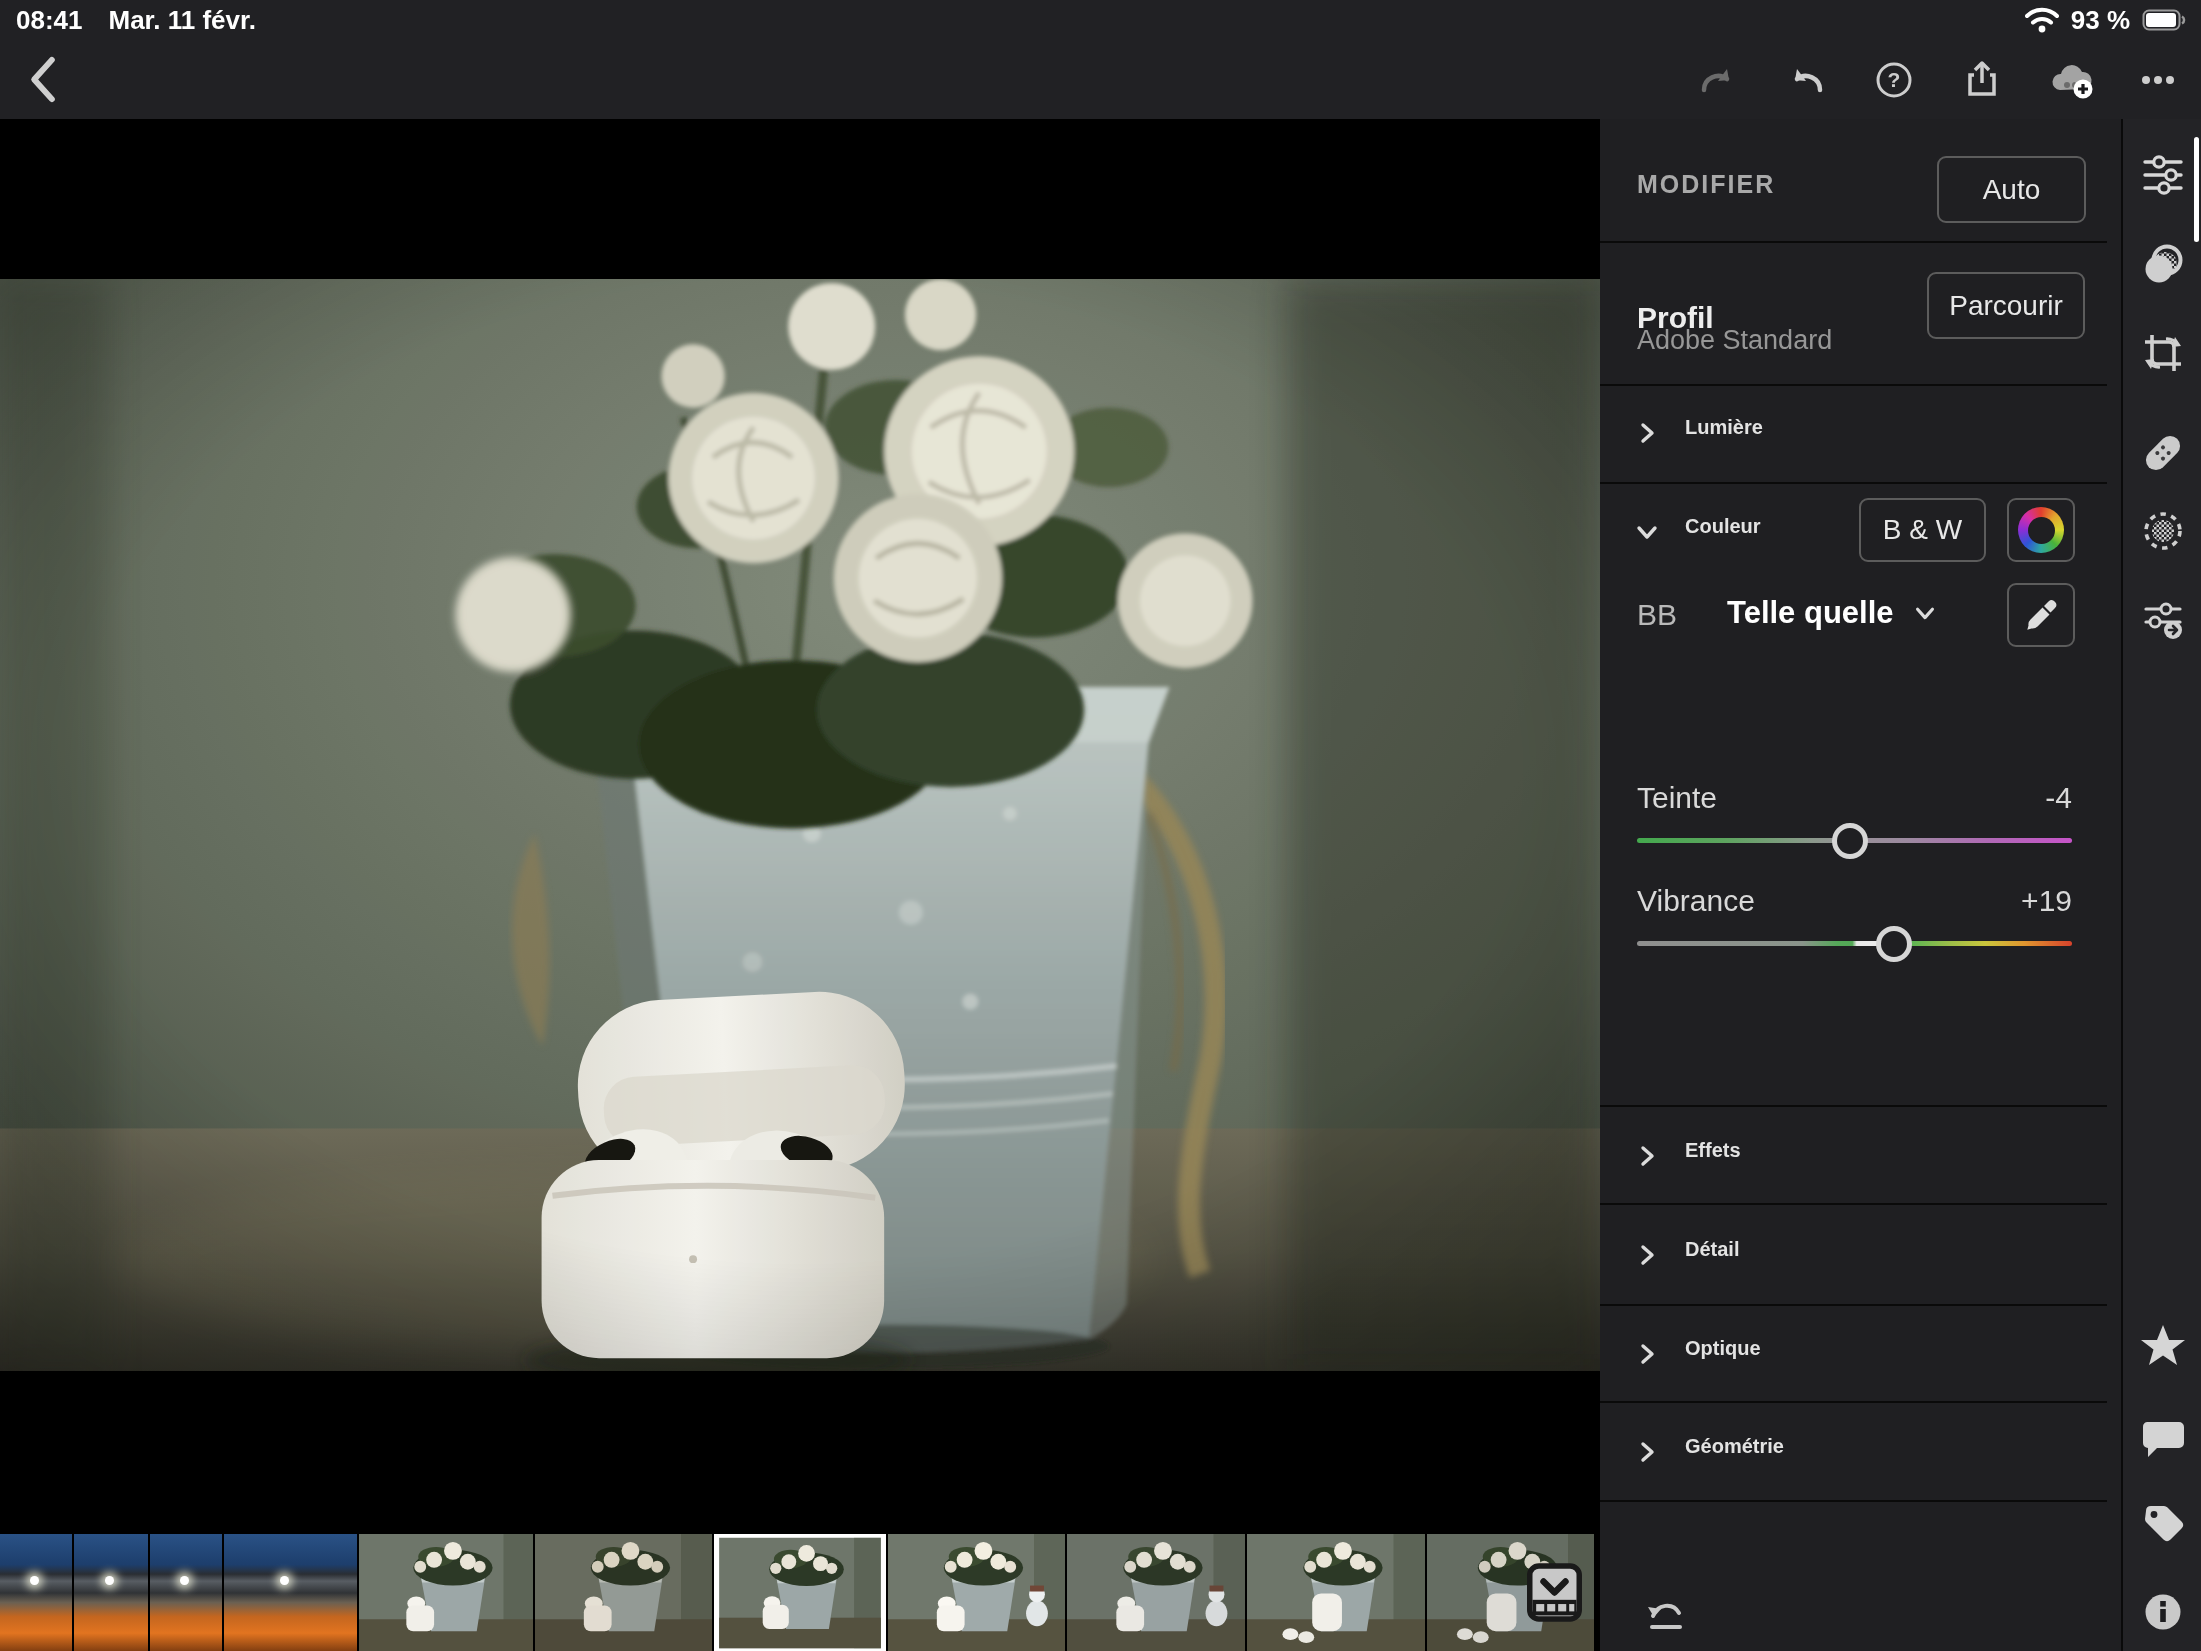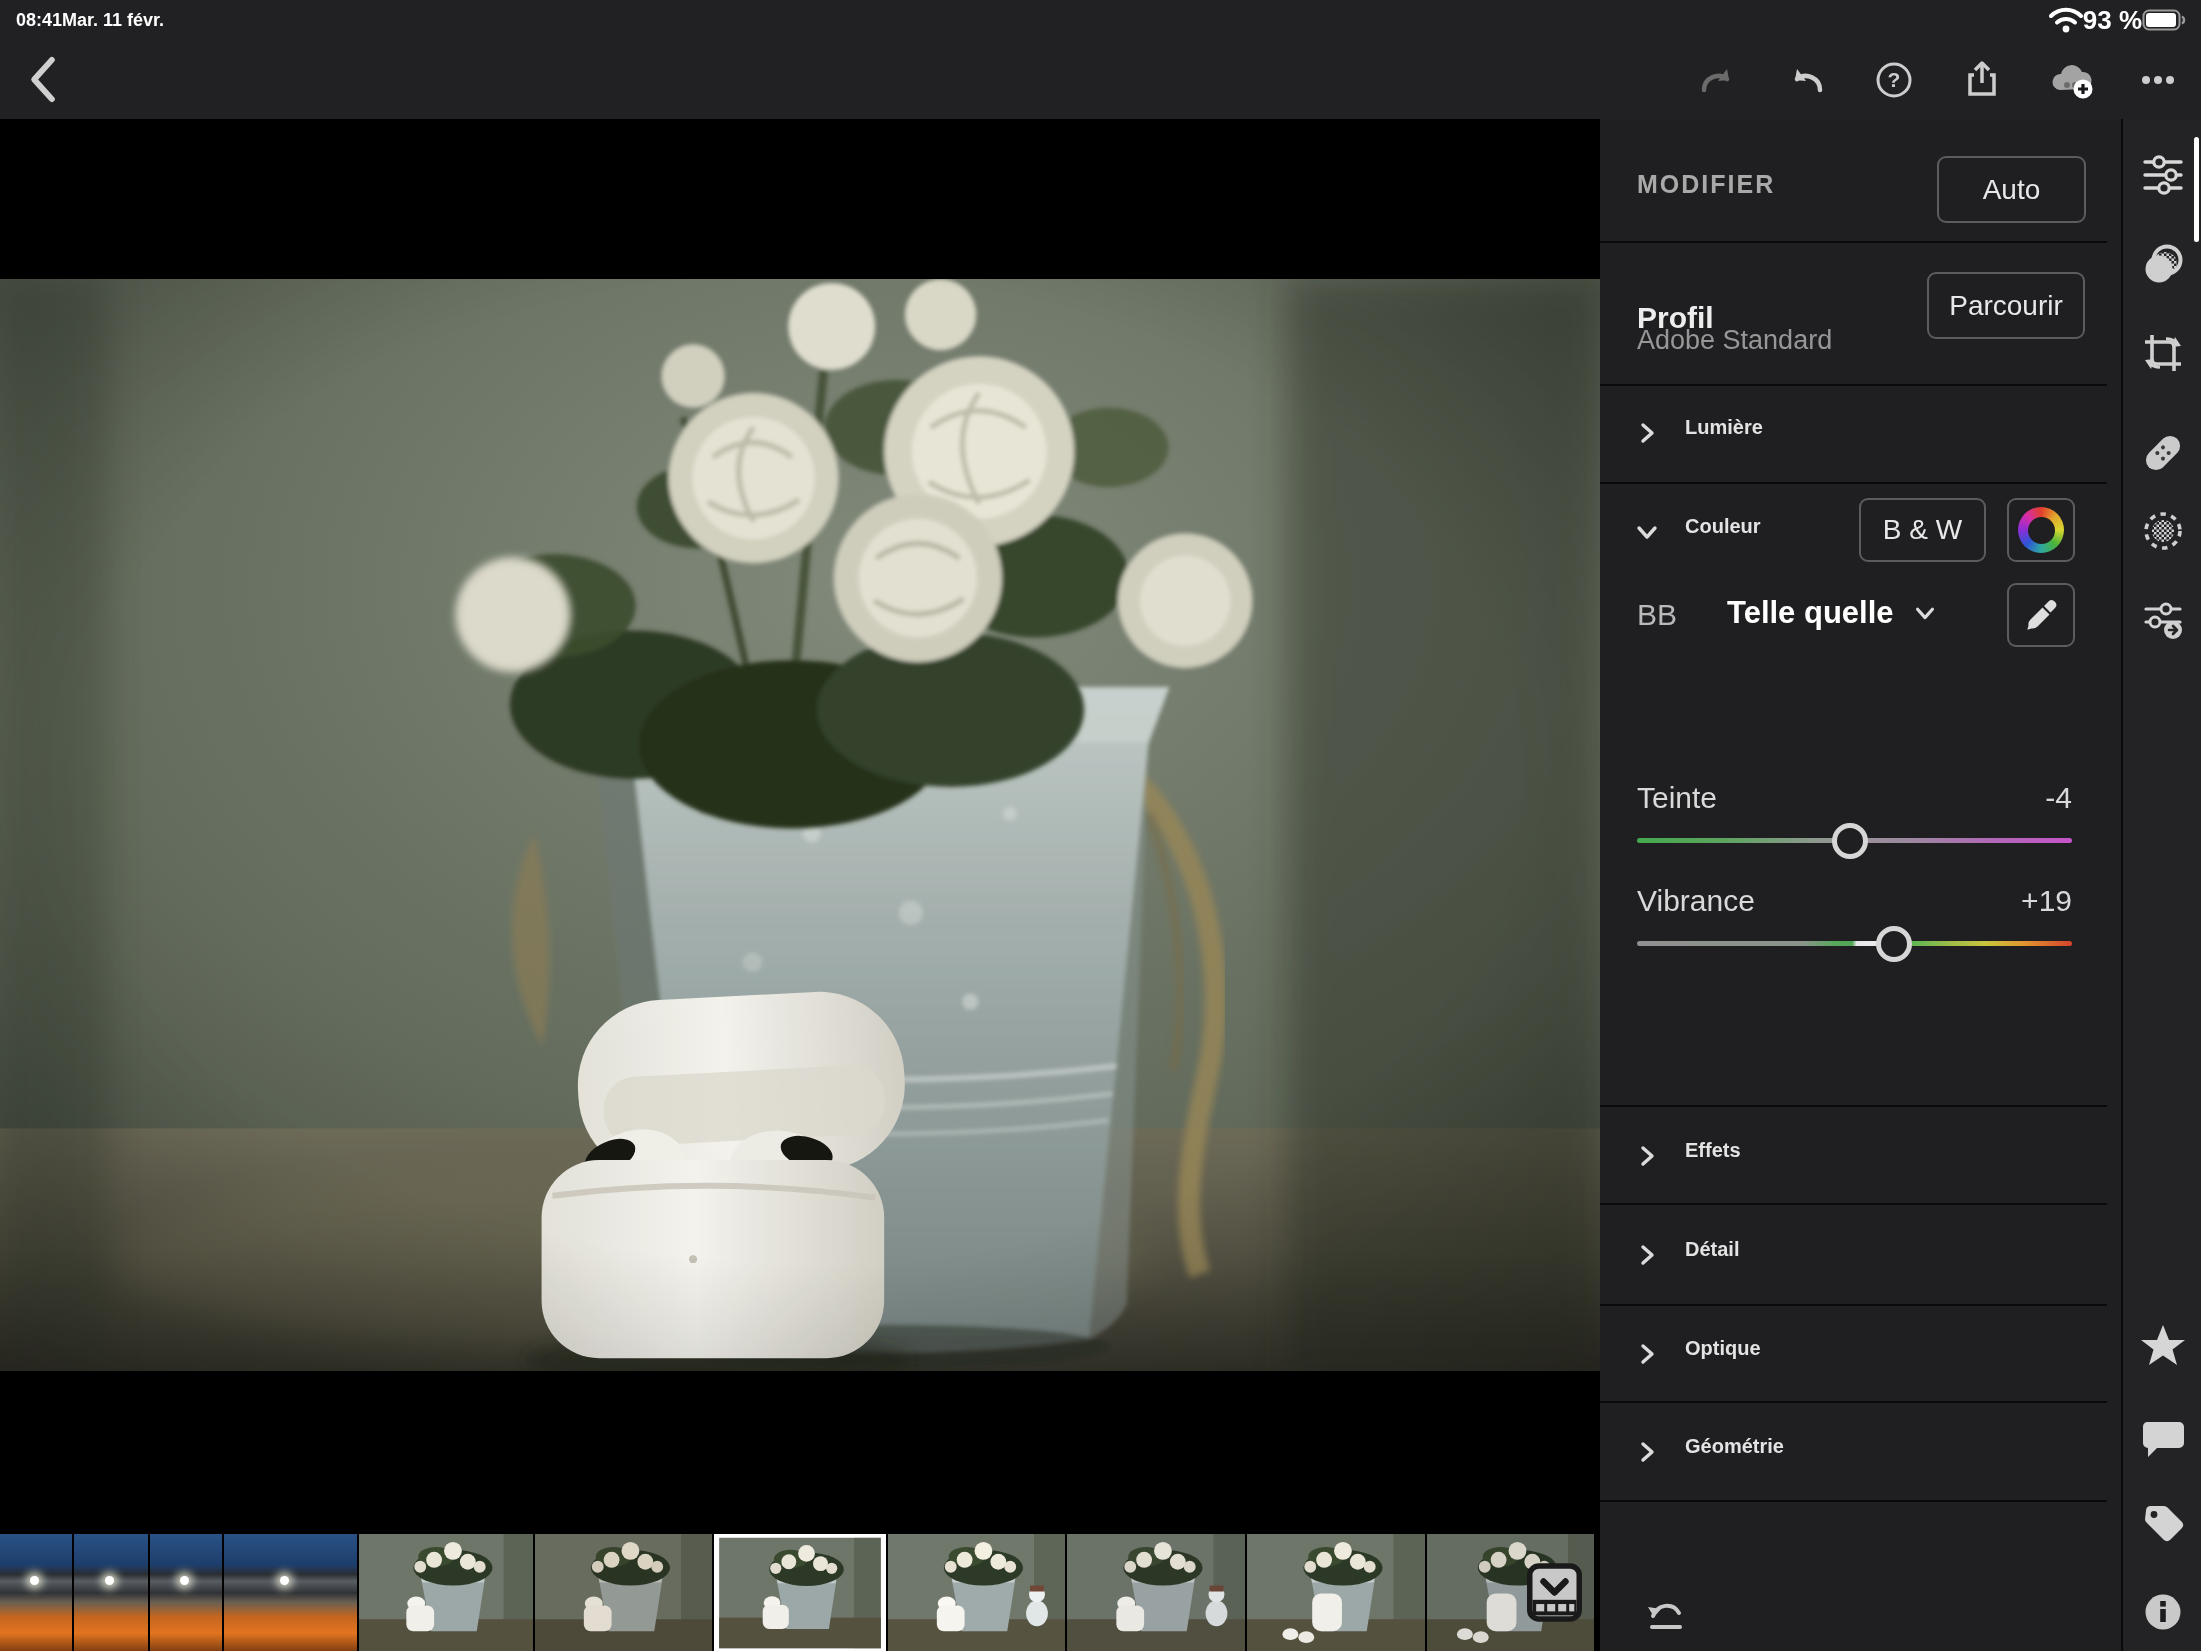--- a/index.html
+++ b/index.html
@@ -4,22 +4,22 @@
 <style>
   html,body{margin:0;padding:0;background:#000;}
   .root{position:relative;width:2202px;height:1651px;background:#000;overflow:hidden;
         font-family:"Liberation Sans","DejaVu Sans",sans-serif;color:#e6e6e6;-webkit-font-smoothing:antialiased;}
   .icon svg{display:block}
   button{font-family:inherit;}
 
   
   .status-bar{position:absolute;left:0;top:0;width:2202px;height:40px;background:#212124;
               display:flex;align-items:center;justify-content:space-between;padding:0 16px;box-sizing:border-box;}
-  .sb-left{display:flex;align-items:center;font-size:18px;font-weight:700;color:#fff;}
-  .sb-right{display:flex;align-items:center;font-size:26px;font-weight:700;color:#fff;}
+  .sb-left{display:flex;align-items:center;gap:26px;font-size:26px;font-weight:700;color:#fff;}
+  .sb-right{display:flex;align-items:center;gap:12px;font-size:26px;font-weight:700;color:#fff;}
 
   
   .toolbar{position:absolute;left:0;top:40px;width:2202px;height:79px;background:#212124;}
   .back-btn{position:absolute;left:22px;top:12px;width:44px;height:55px;background:none;border:none;cursor:pointer;padding:0;}
   .tb-right{position:absolute;right:24px;top:0;height:79px;display:flex;align-items:center;gap:48px;}
   .tb-btn{width:40px;height:40px;background:none;border:none;padding:0;cursor:pointer;}
 
   
   .content{position:absolute;left:0;top:119px;width:1600px;height:1415px;background:#000;}
   .photo{position:absolute;left:0;top:160px;width:1600px;height:1092px;}

